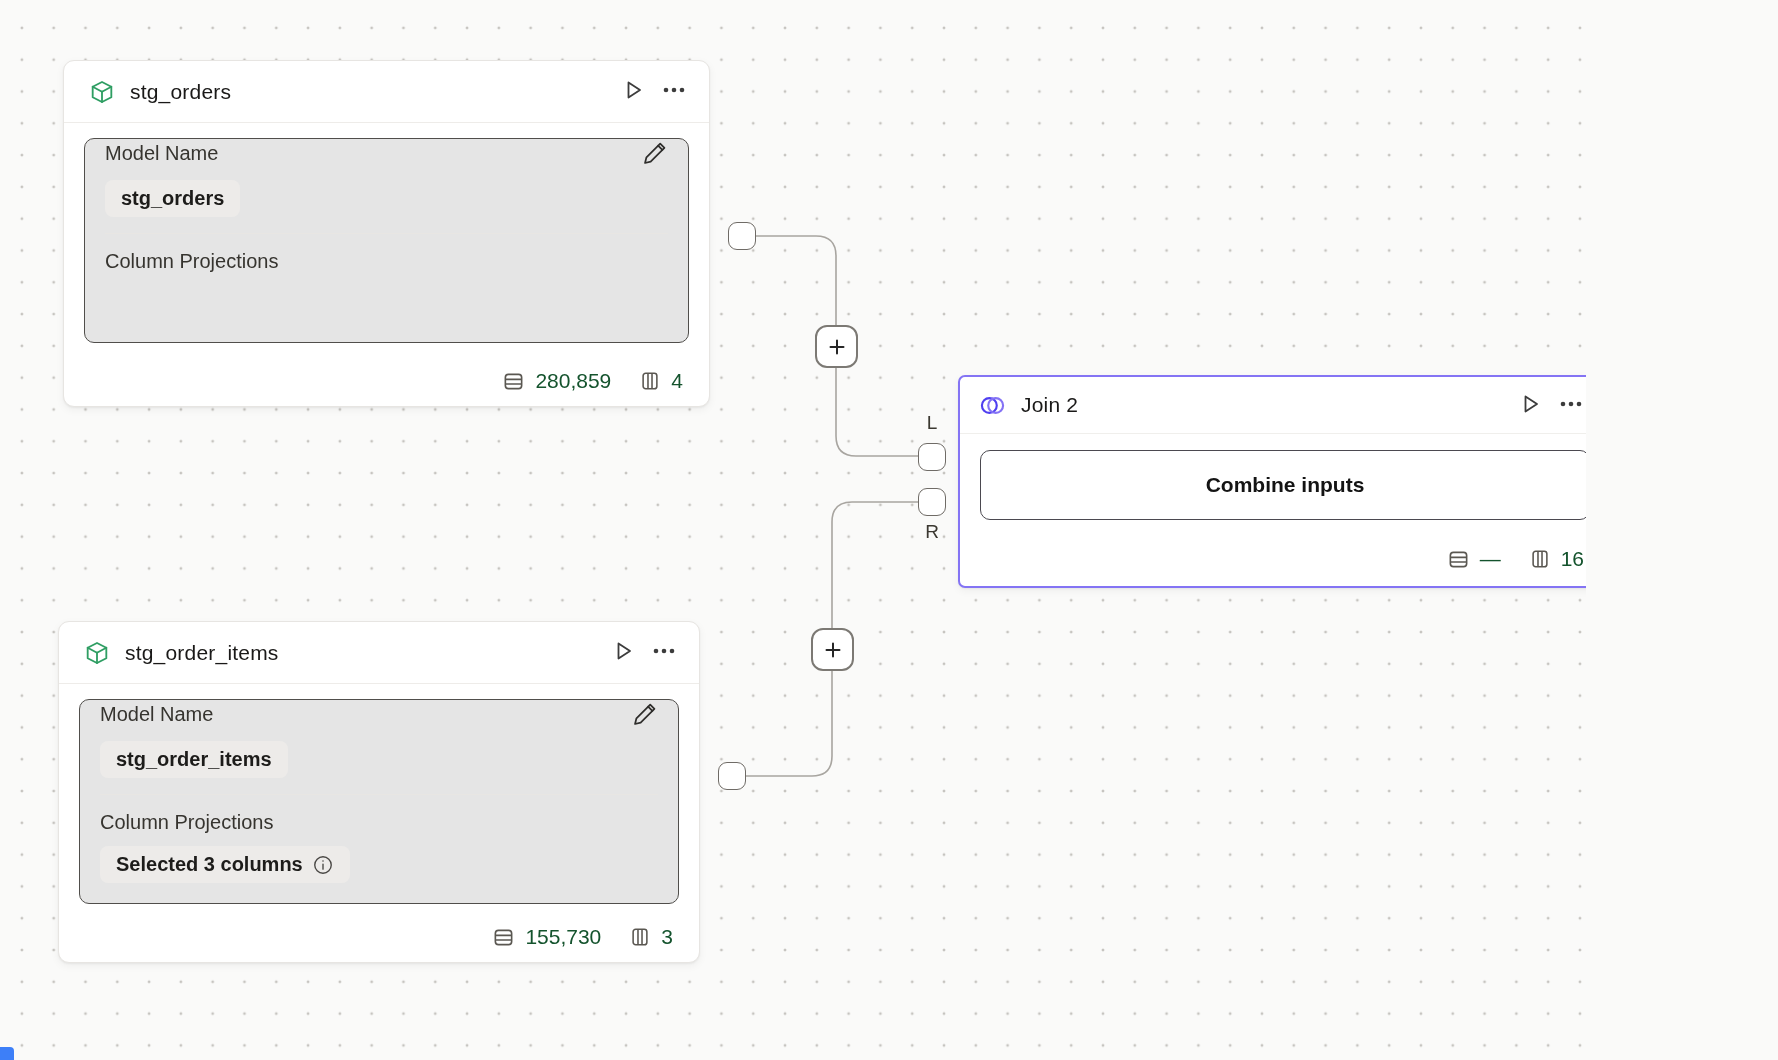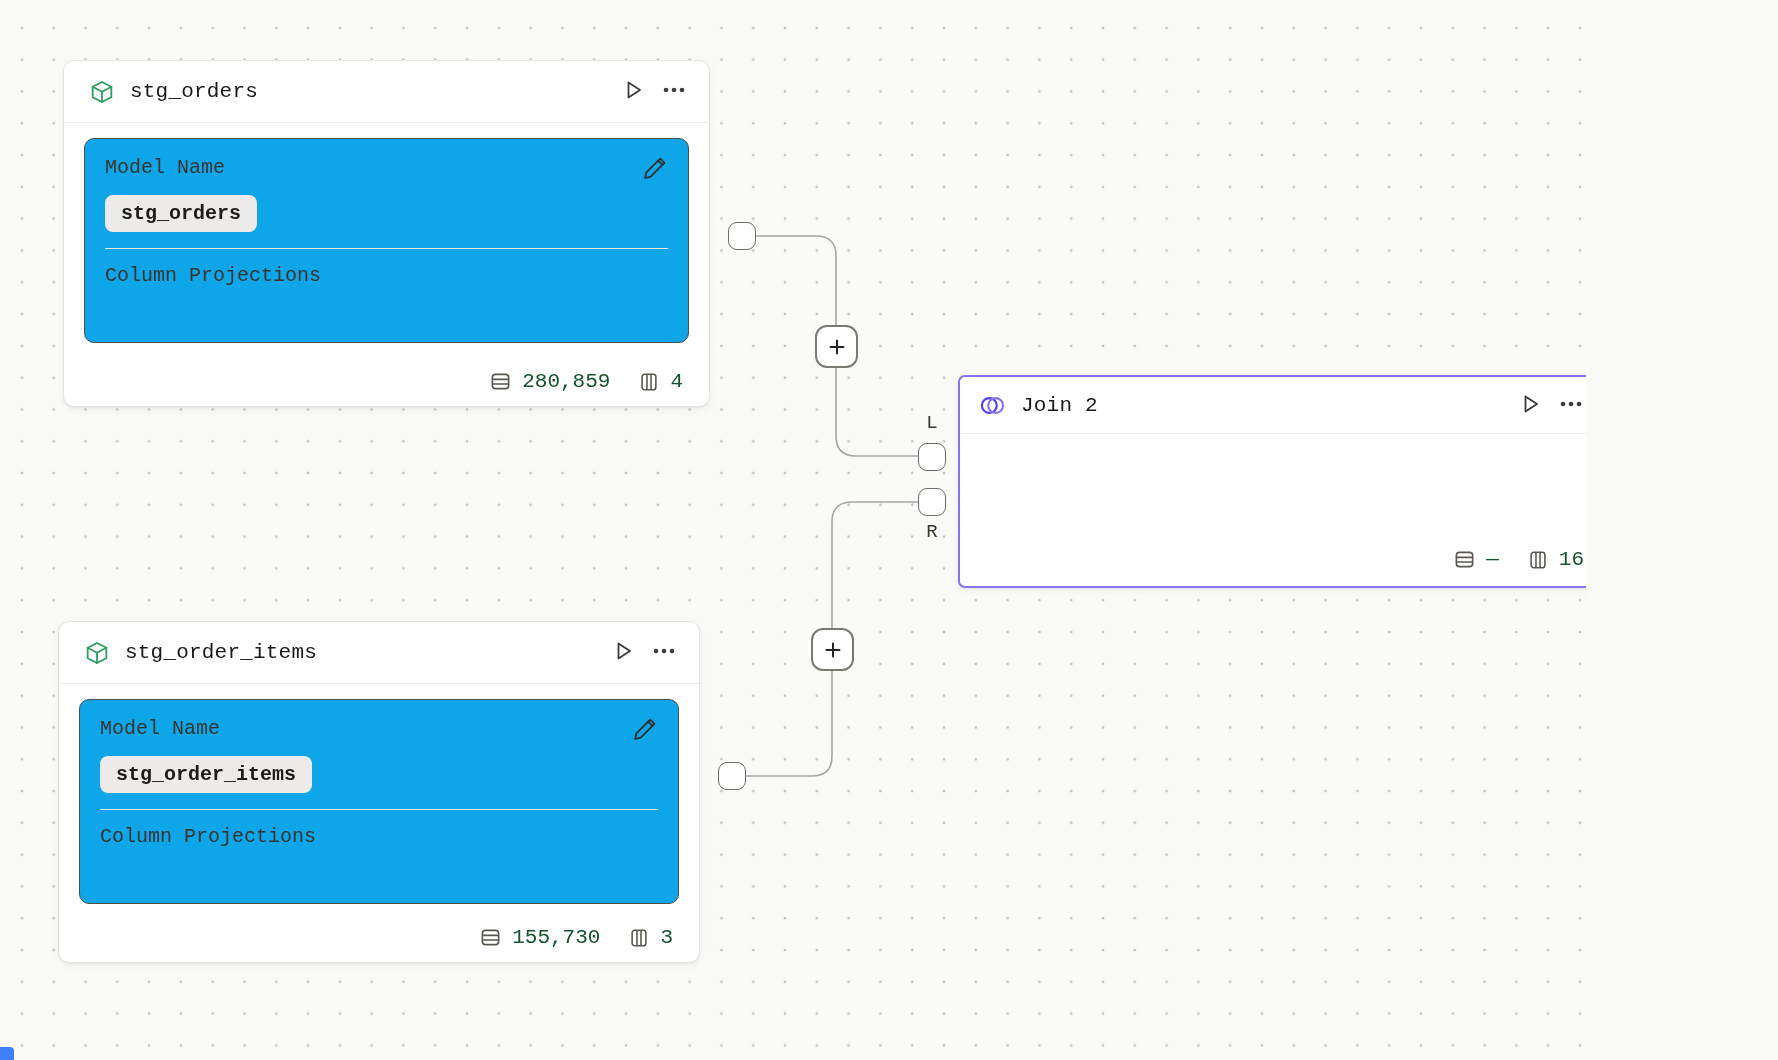--- a/index.html
+++ b/index.html
@@ -1,19 +1,19 @@
 <!DOCTYPE html>
 <html><head>
 <meta charset="utf-8">
 <style>
   html,body{margin:0;padding:0;background:#fafaf9;}
   *{box-sizing:border-box;}
   .canvas{
     position:relative;width:1586px;height:1060px;overflow:hidden;
-    font-family:Liberation Mono, monospace;
+    font-family:Liberation Sans, sans-serif;
     background-color:#fafaf9;
     background-image:radial-gradient(circle,#c6c4c0 1.2px,transparent 1.7px);
     background-size:31.8px 31.8px;
     background-position:6px 12px;
   }
   .edges{position:absolute;left:0;top:0;z-index:1;pointer-events:none;}
   .edges path{stroke:#a8a5a0;stroke-width:1.6;fill:none;}
 
   .node{
     position:absolute;background:#fff;border:1px solid #e7e5e2;border-radius:11px;
@@ -27,22 +27,22 @@
     padding:0 22px 0 25px;border-bottom:1px solid #eeece9;
   }
   .join-node .node-header{height:57px;padding:0 24px 0 19px;border-bottom:1px solid #f0efec;}
   .node-icon{display:flex;margin-right:15px;}
   .node-title{font-size:21px;font-weight:500;color:#1a1918;letter-spacing:.2px;}
   .header-controls{margin-left:auto;display:flex;align-items:center;gap:16px;}
   .icon-btn{background:none;border:none;padding:0;display:flex;align-items:center;cursor:pointer;}
 
   .config-panel{
     position:absolute;left:20px;right:20px;top:77px;height:205px;
-    border:1.5px solid #504e4b;border-radius:10px;background:#0ea5e9;
-    padding:16px 20px;
+    border:1.5px solid #504e4b;border-radius:10px;background:#e5e5e5;
+    padding:1px 20px;
   }
   .field-row{display:flex;align-items:flex-start;justify-content:space-between;}
   .field-label{font-size:20px;color:#36342f;line-height:26px;}
   .chip{
     display:inline-flex;align-items:center;gap:9px;margin-top:11px;
     background:#edebe9;border-radius:8px;padding:7px 16px;
     font-size:20px;font-weight:600;color:#1d1c1a;border:none;cursor:pointer;
     font-family:inherit;
   }
   .divider{border-top:1px solid #e8e6e3;margin:16px 0 14px 0;}
@@ -185,20 +185,30 @@
                 <path d="m16.8 3.3 3.9 3.9L8 19.9l-5.2 1.3L4.1 16Z"></path>
                 <path d="m14.9 5.2 3.9 3.9"></path>
               </svg></span>
         </button>
       </div>
       <button class="chip">
         <span>stg_order_items</span>
       </button>
       <div class="divider"></div>
       <span class="field-label">Column Projections</span><br>
+      <button class="chip">
+        <span>Selected 3 columns</span>
+        <span style="display:flex;">
+            <svg width="22" height="22" viewBox="0 0 24 24" fill="none" stroke="#4a4845" stroke-width="1.5">
+              <circle cx="12" cy="12" r="9"></circle>
+              <path d="M12 11v5.5" stroke-linecap="round"></path>
+              <circle cx="12" cy="7.6" r="0.9" fill="#4a4845" stroke="none"></circle>
+            </svg>
+          </span>
+      </button>
     </div>
     <div class="node-footer">
       <span class="stat">
         <span style="display:flex;">
             <svg width="23" height="23" viewBox="0 0 24 24" fill="none" stroke="#5a5751" stroke-width="1.7">
               <rect x="3.5" y="4.5" width="17" height="15" rx="3.2"></rect>
               <path d="M3.5 9.8h17M3.5 14.6h17"></path>
             </svg>
           </span>
         <span>155,730</span>
@@ -232,20 +242,21 @@
         </button>
         <button class="icon-btn">
           <span><svg width="26" height="24" viewBox="0 0 26 24">
                 <circle cx="5" cy="12" r="2.3" fill="#3c3c3c"></circle>
                 <circle cx="13" cy="12" r="2.3" fill="#3c3c3c"></circle>
                 <circle cx="21" cy="12" r="2.3" fill="#3c3c3c"></circle>
               </svg></span>
         </button>
       </div>
     </div>
+    <button class="combine-btn">Combine inputs</button>
     <div class="node-footer">
       <span class="stat">
         <span style="display:flex;">
             <svg width="23" height="23" viewBox="0 0 24 24" fill="none" stroke="#5a5751" stroke-width="1.7">
               <rect x="3.5" y="4.5" width="17" height="15" rx="3.2"></rect>
               <path d="M3.5 9.8h17M3.5 14.6h17"></path>
             </svg>
           </span>
         <span>—</span>
       </span>

